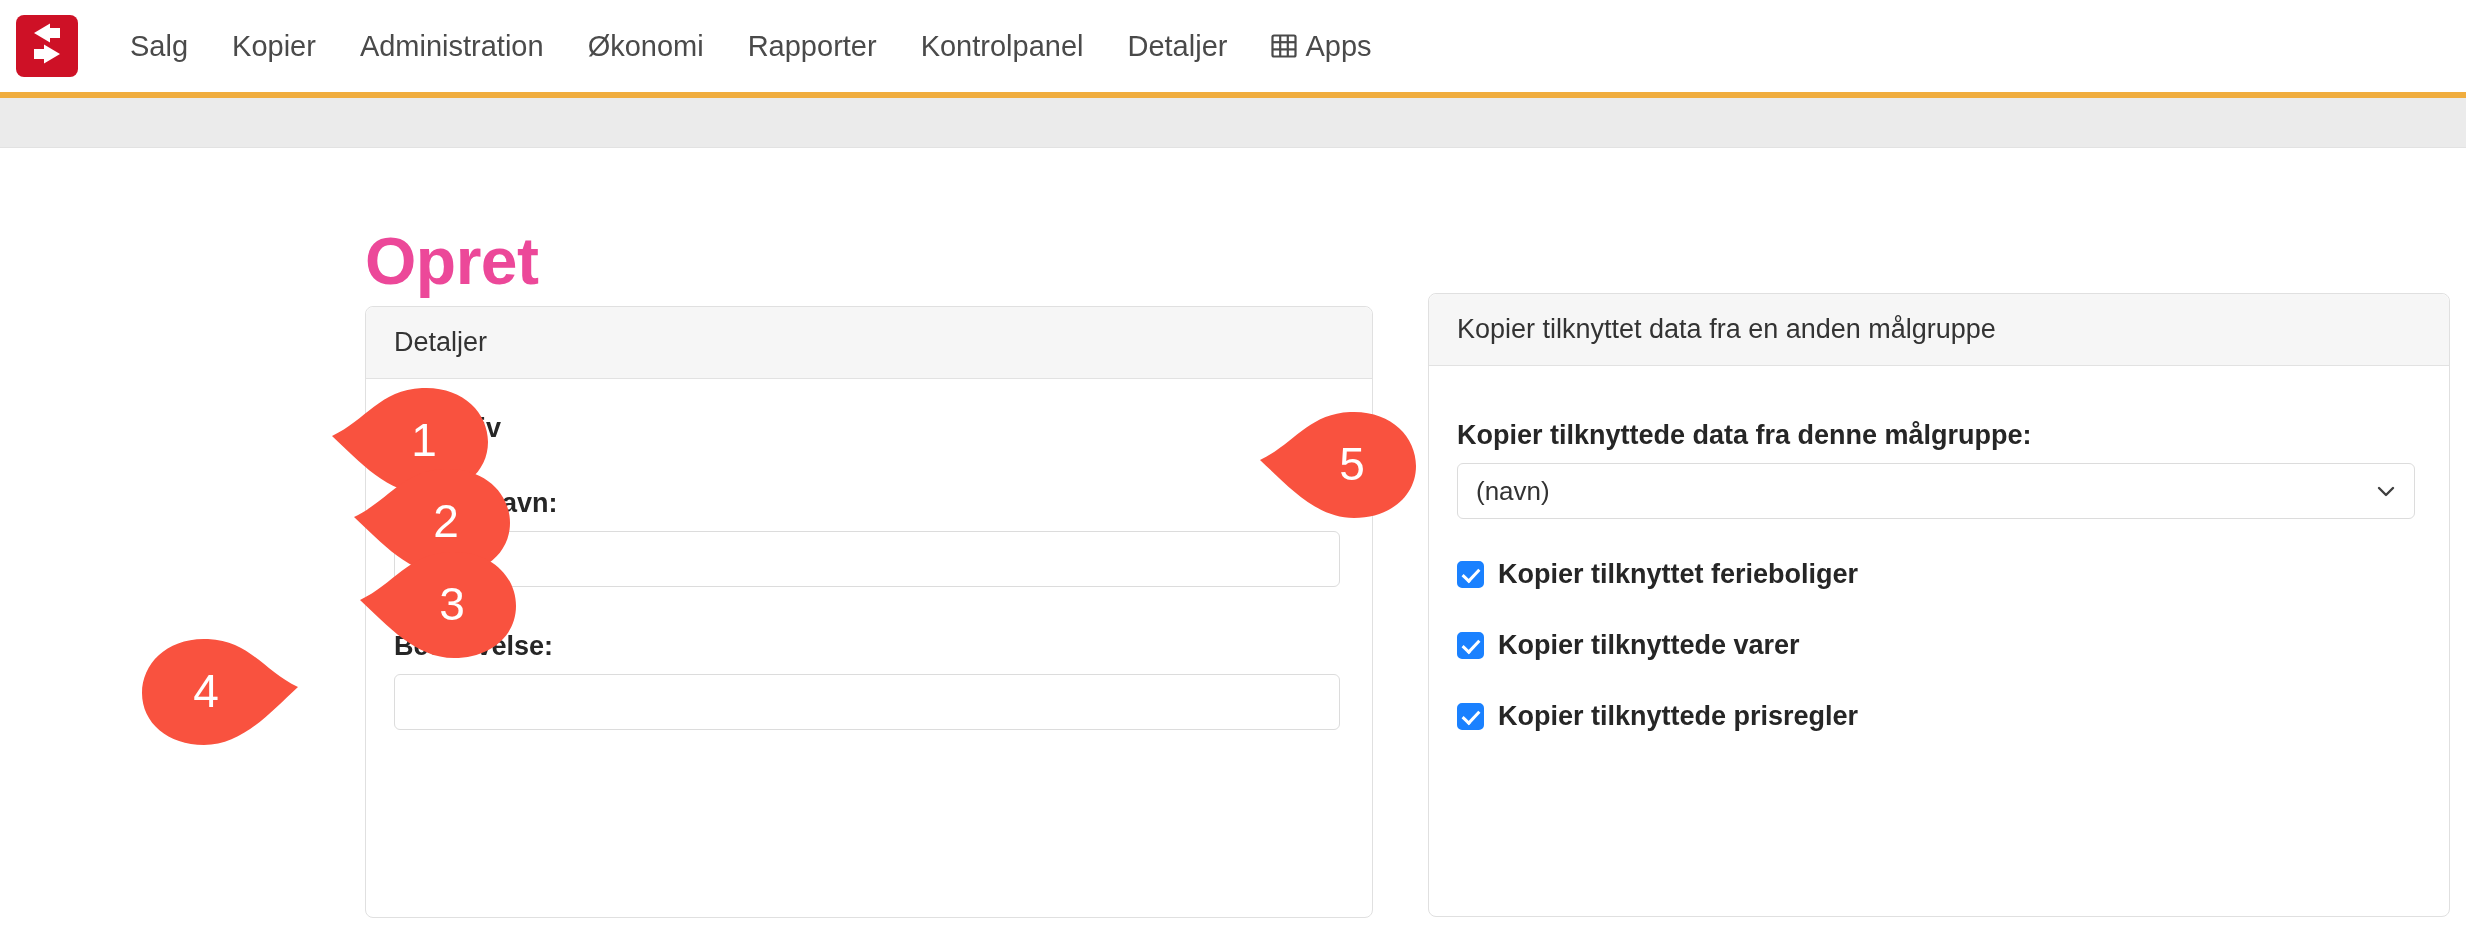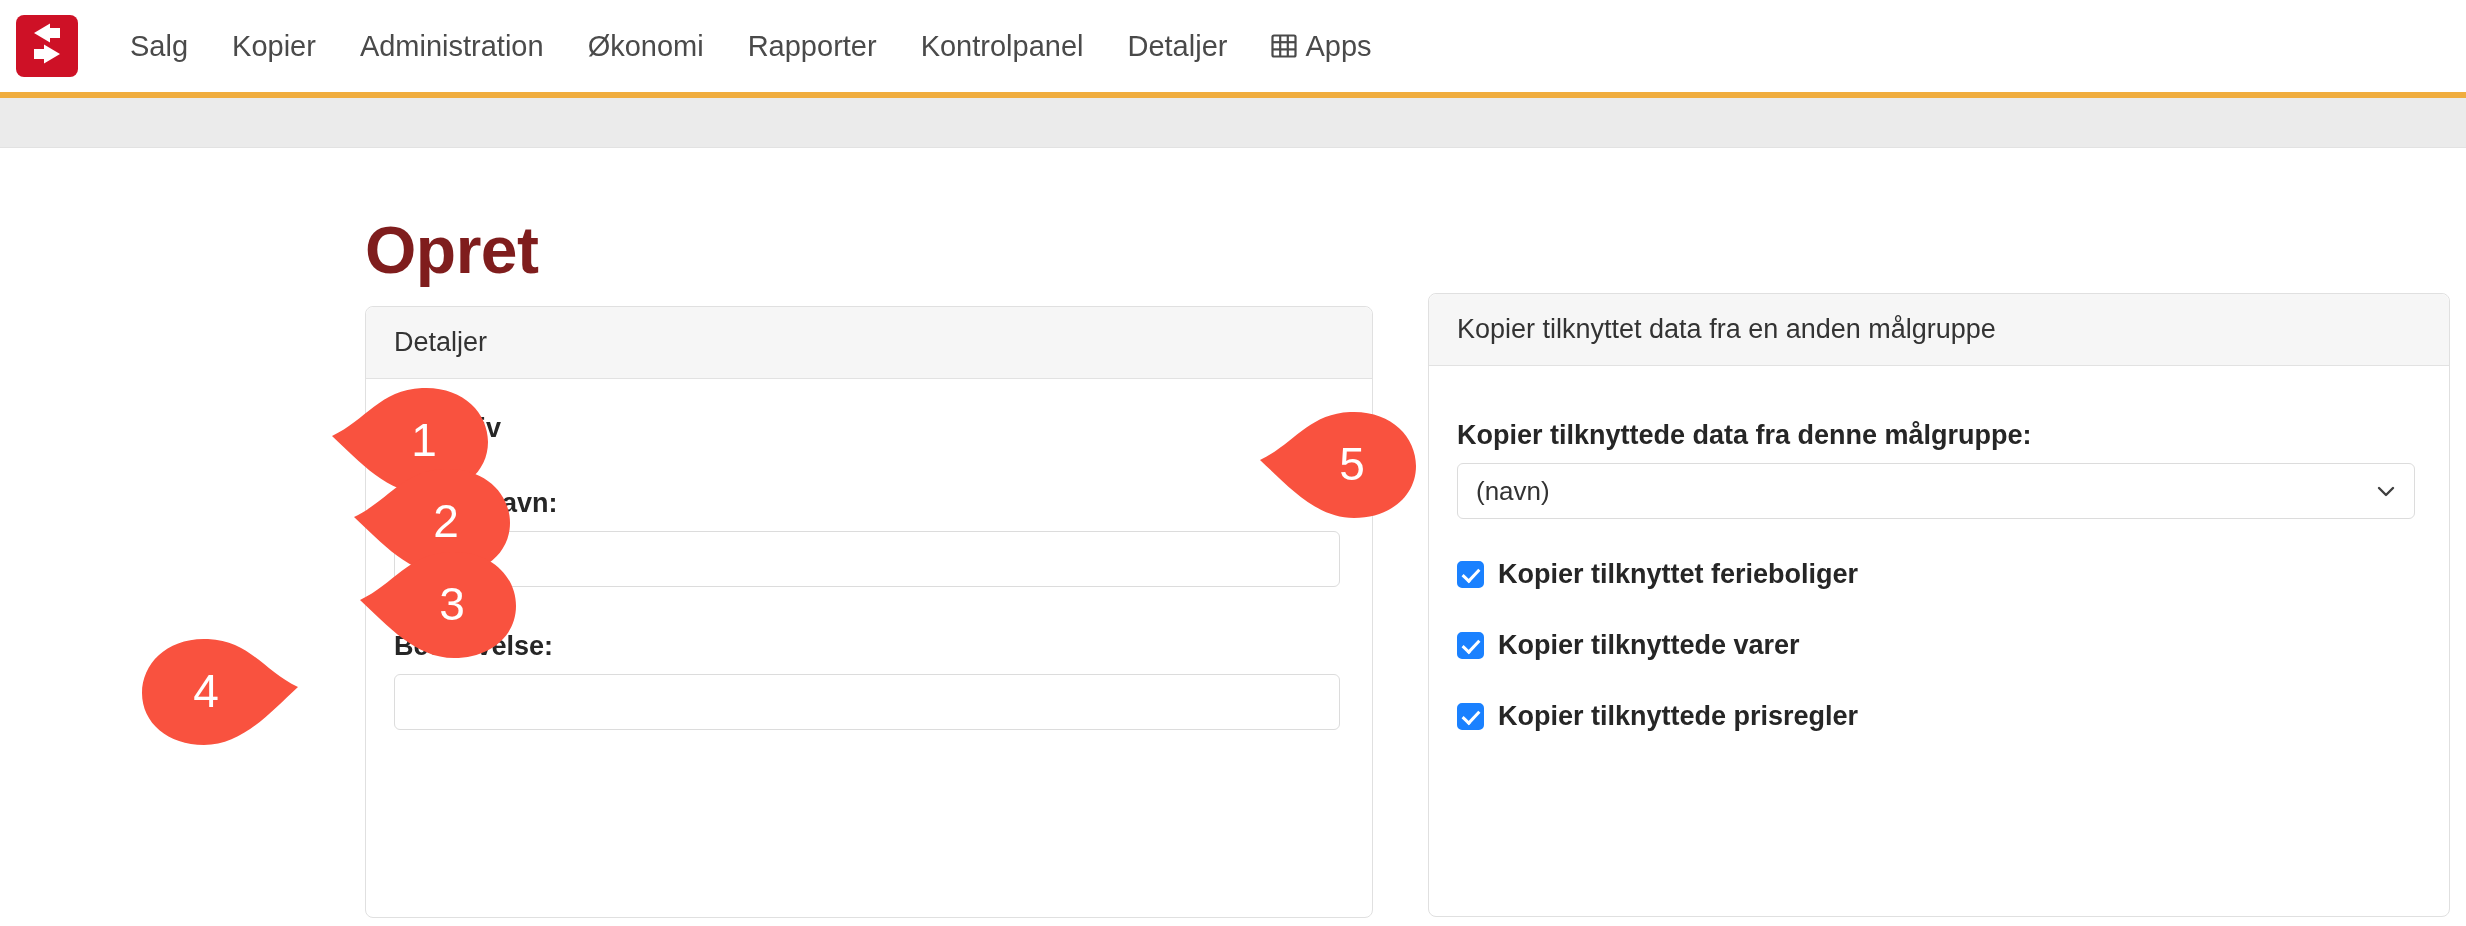--- a/index.html
+++ b/index.html
@@ -55,24 +55,24 @@
     width: 2466px; height: 50px;
     background: #ebebeb;
     border-bottom: 1px solid #e2e2e2;
   }
 
   
   .content { position: absolute; top: 148px; left: 0; width: 2466px; }
 
   .page-title {
     position: absolute;
-    left: 365px; top: 25px;
+    left: 365px; top: 36px;
     font-size: 66px;
     font-weight: 700;
-    color: #7f1d1d;
+    color: #ec4899;
     letter-spacing: -0.5px;
     line-height: 1;
   }
 
   .card {
     position: absolute;
     background: #ffffff;
     border: 1px solid #e0e0e0;
     border-radius: 8px;
   }

